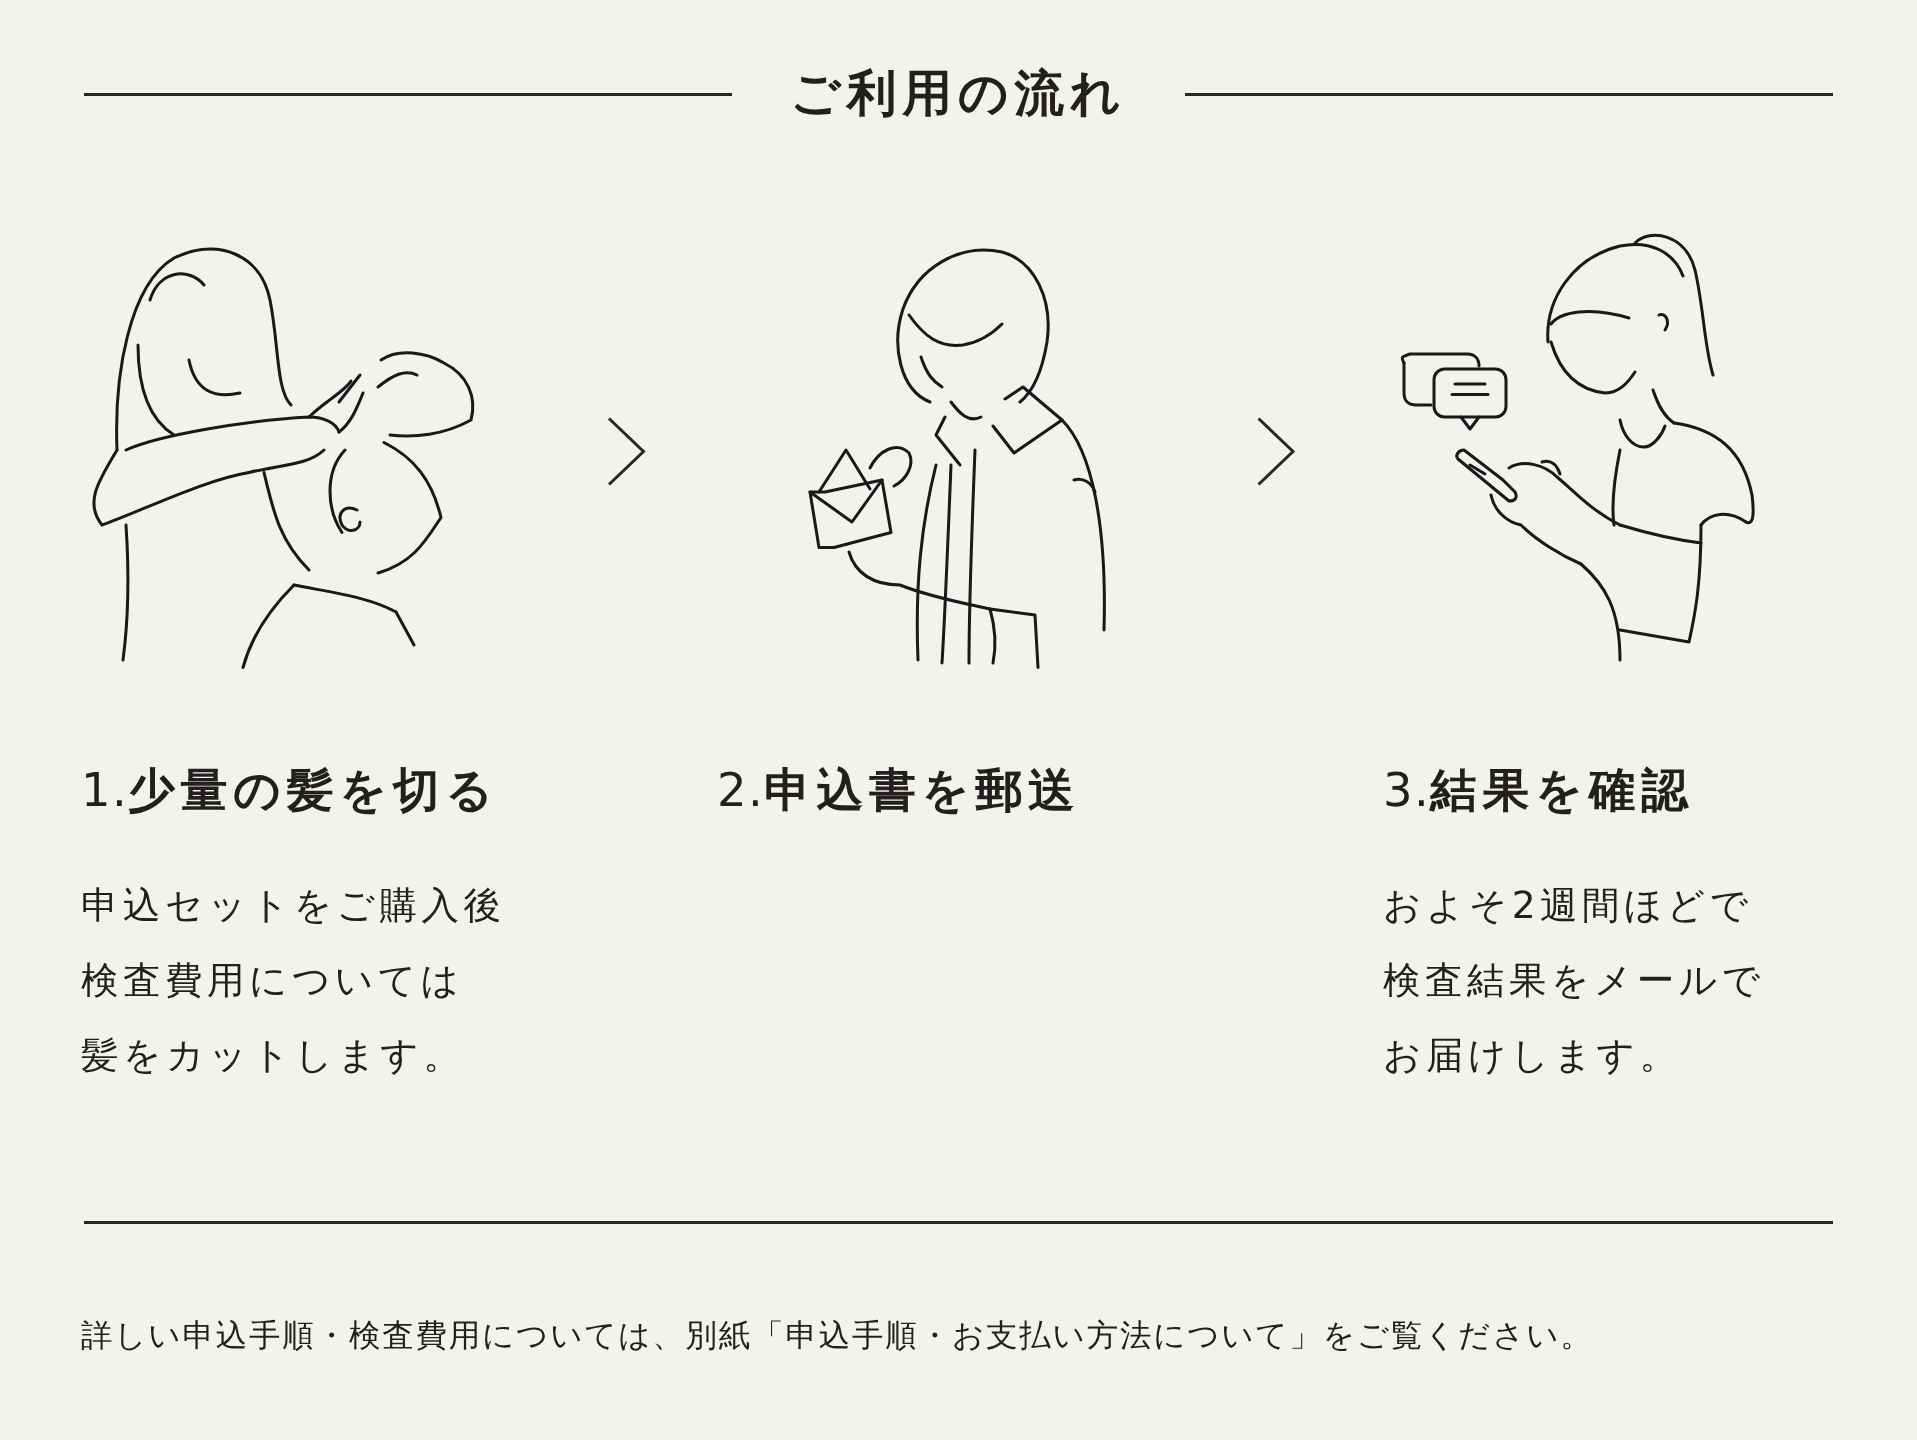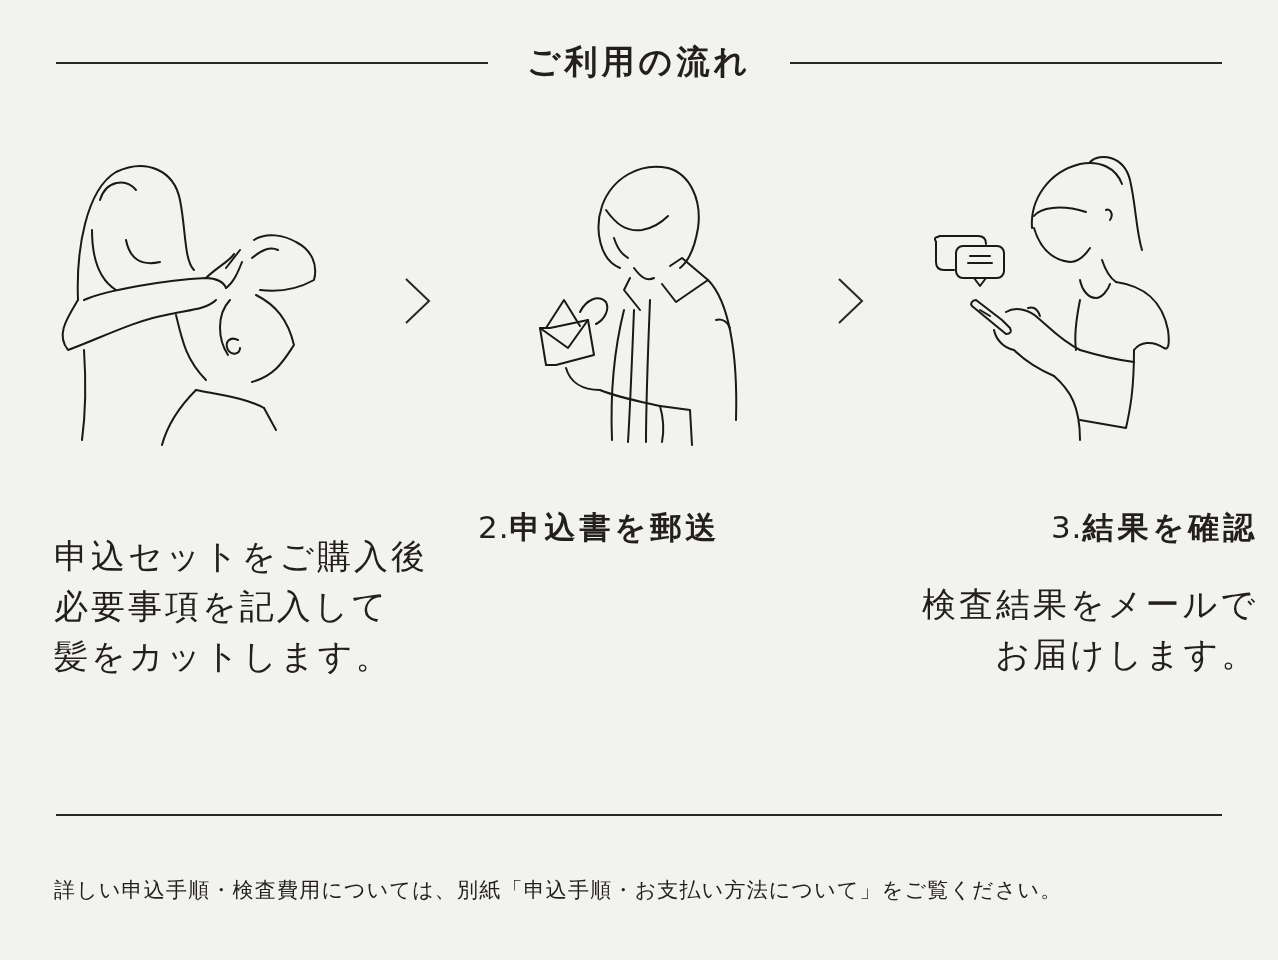--- a/index.html
+++ b/index.html
@@ -70,21 +70,21 @@
     letter-spacing: 4px;
     line-height: 48px;
     white-space: nowrap;
   }
   .step-title .num {
     font-weight: normal;
     letter-spacing: 1px;
   }
   .step-desc {
     margin-top: 28px;
-    font-size: 34px;
+    font-size: 25px;
     letter-spacing: 3px;
     line-height: 50px;
     white-space: nowrap;
   }
   .step-desc div { height: 50px; }
 
   .divider {
     position: absolute;
     left: 56px; top: 814px;
     width: 1166px; height: 1.5px;
@@ -213,38 +213,42 @@
     <path d="M64 180 C66 190 74 198 84 200 C94 210 110 220 124 226"></path>
     <path d="M98 158 C104 156 108 160 110 166"></path>
 
     <path d="M150 200 C170 206 188 210 204 212"></path>
     <path d="M124 226 C140 240 150 256 150 290"></path>
     <path d="M150 150 C146 170 144 186 146 200"></path>
   </svg>
 </div>
 
 <div class="step" style="left:54px;">
+  <div class="step-title">
+    <span class="num">1.</span><span>少量の髪を切る</span>
+  </div>
   <div class="step-desc">
     <div>申込セットをご購入後</div>
-    <div>必要事項を記入して</div>
+    <div>検査費用については</div>
     <div>髪をカットします。</div>
   </div>
 </div>
 
 <div class="step" style="left:478px;">
   <div class="step-title">
     <span class="num">2.</span><span>申込書を郵送</span>
   </div>
 </div>
 
-<div class="step" style="left:922px;text-align:right;">
+<div class="step" style="left:922px;">
   <div class="step-title">
     <span class="num">3.</span><span>結果を確認</span>
   </div>
   <div class="step-desc">
+    <div>およそ2週間ほどで</div>
     <div>検査結果をメールで</div>
     <div>お届けします。</div>
   </div>
 </div>
 
 <div class="divider"></div>
 
 <div class="footnote">詳しい申込手順・検査費用については、別紙「申込手順・お支払い方法について」をご覧ください。</div>
 
 </body></html>

